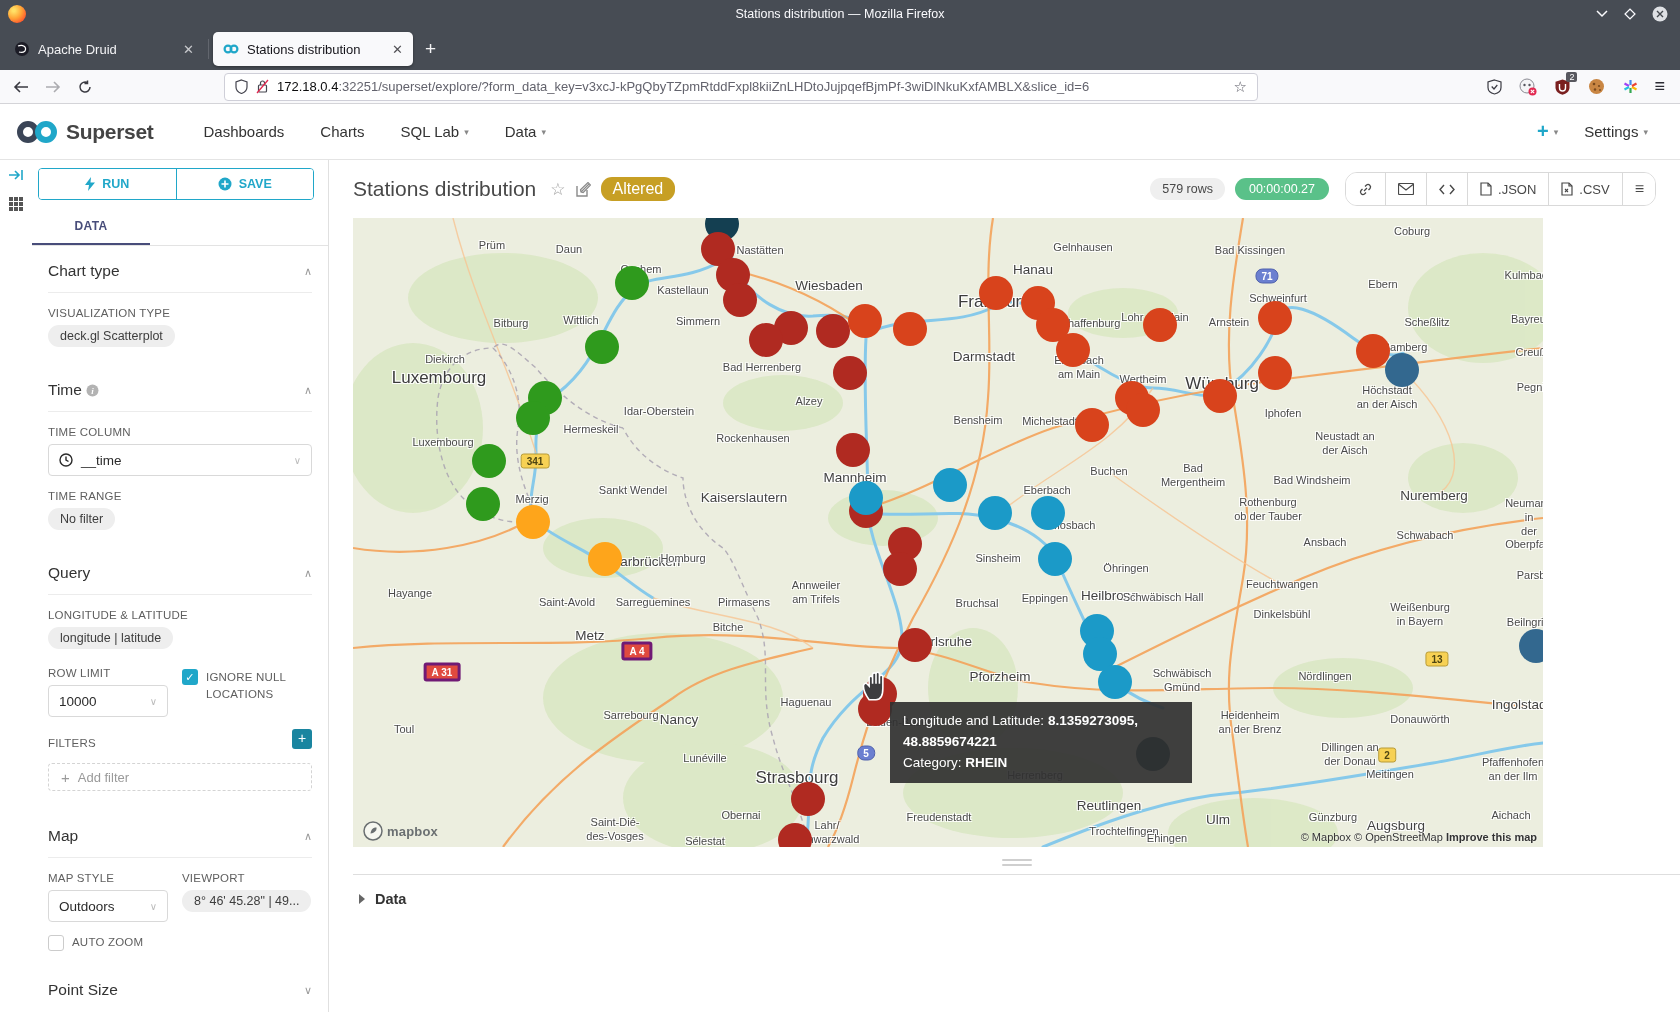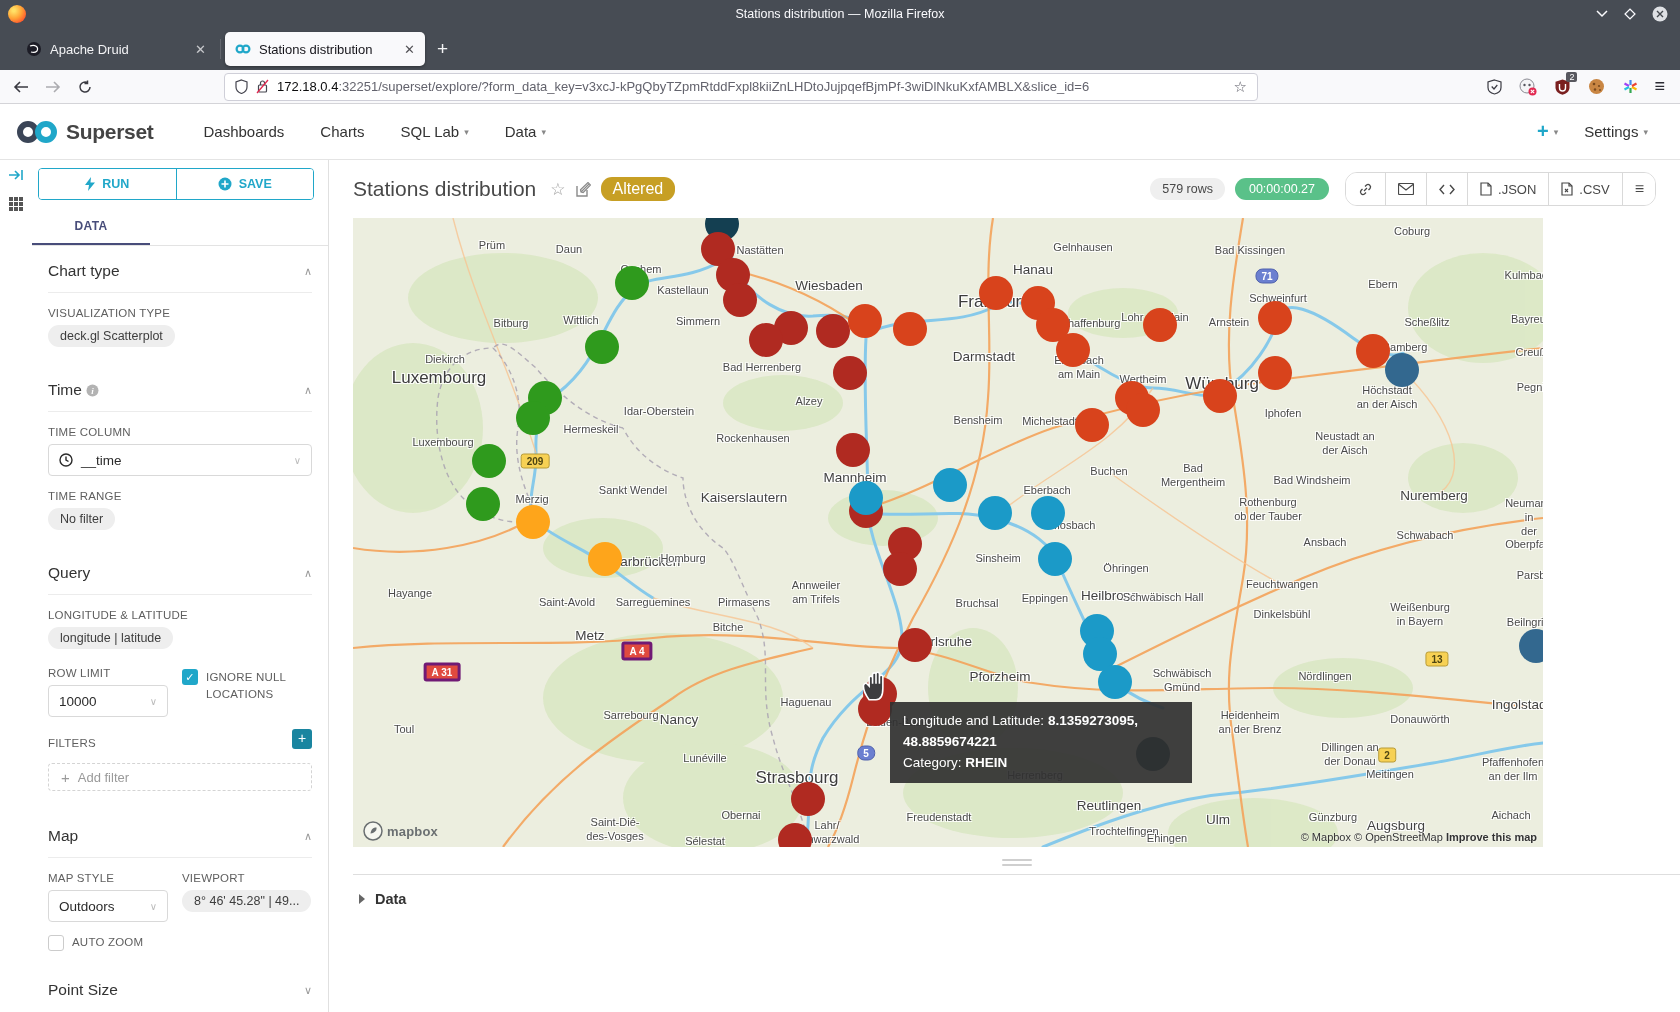--- a/index.html
+++ b/index.html
@@ -3,21 +3,21 @@
 <meta charset="utf-8">
 <style>
   * { margin:0; padding:0; box-sizing:border-box; }
   html,body { width:1680px; height:1012px; overflow:hidden; font-family:"Liberation Sans",sans-serif; background:#fff; }
   
   .titlebar { height:28px; background:#474c54; display:flex; align-items:center; color:#fbfbfe; font-size:12.5px; position:relative; }
   .ff-logo { width:18px; height:18px; border-radius:50%; margin-left:8px; background:radial-gradient(circle at 32% 30%, #ffe066 8%, #ffa436 45%, #ff5f2e 75%, #e3336b 100%); }
   .win-title { position:absolute; left:0; right:0; text-align:center; pointer-events:none; }
   .win-controls { margin-left:auto; display:flex; align-items:center; gap:16px; padding-right:12px; z-index:2; }
   .win-controls svg { display:block; }
-  .tabstrip { height:42px; background:#474c54; display:flex; align-items:center; padding:0 16px; }
+  .tabstrip { height:42px; background:#474c54; display:flex; align-items:center; padding:0 4px; }
   .btab { height:34px; display:flex; align-items:center; gap:8px; padding:0 10px; width:200px; border-radius:5px; color:#f3f3f5; font-size:13px; }
   .btab.active { background:#f9f9fb; color:#15141a; box-shadow:0 1px 3px rgba(0,0,0,.35); }
   .btab .tab-close { margin-left:auto; font-size:13px; opacity:.75; }
   .tab-sep { width:1px; height:20px; background:#62666e; margin:0 4px; }
   .favicon { width:16px; height:16px; flex:0 0 16px; }
   .newtab-btn { color:#f3f3f5; font-size:19px; padding:0 12px; }
   .tab-label { white-space:nowrap; overflow:hidden; text-overflow:ellipsis; }
   .toolbar { height:34px; background:#f9f9fb; border-bottom:1px solid #d4d4d8; display:flex; align-items:center; padding:0 8px; gap:6px; }
   .navbtn { width:26px; height:26px; display:flex; align-items:center; justify-content:center; border-radius:4px; color:#3a3a42; }
   .navbtn.dis { opacity:.4; }
@@ -614,21 +614,21 @@
           <div class="mlabel" style="left: 1034px; top: 180px;">Höchstadt
 an der Aisch</div>
           <div class="mlabel" style="left: 1059px; top: 14px;">Coburg</div>
           <div class="mlabel" style="left: 730px; top: 30px;">Gelnhausen</div>
           <div class="mlabel md" style="left: 680px; top: 52px;">Hanau</div>
           <div class="mlabel lg" style="left: 639px; top: 84px;">Frankfurt</div>
           <div class="mlabel" style="left: 1176px; top: 58px;">Kulmbach</div>
           <div class="mlabel" style="left: 1180px; top: 102px;">Bayreuth</div>
           <div class="mlabel" style="left: 1184px; top: 135px;">Creußen</div>
           <div class="mlabel" style="left: 1182px; top: 170px;">Pegnitz</div>
-          <div class="shield y" style="left: 182px; top: 243px;">209</div>
+          <div class="shield y" style="left: 182px; top: 243px;">341</div>
           <div class="shield b" style="left: 914px; top: 58px;">71</div>
           <div class="shield b" style="left: 513px; top: 535px;">5</div>
           <div class="shield y" style="left: 1084px; top: 441px;">13</div>
           <div class="shield y" style="left: 1034px; top: 537px;">2</div>
           <div class="shield r" style="left: 89px; top: 454px;">A 31</div>
           <div class="shield r" style="left: 284px; top: 433px;">A 4</div>
           <div class="dot" style="width: 34px; height: 34px; left: 369px; top: 6px; background: rgb(20, 63, 81);"></div>
           <div class="dot" style="width: 34px; height: 34px; left: 365px; top: 31px; background: rgb(176, 42, 33);"></div>
           <div class="dot" style="width: 34px; height: 34px; left: 380px; top: 57px; background: rgb(176, 42, 33);"></div>
           <div class="dot" style="width: 34px; height: 34px; left: 387px; top: 82px; background: rgb(176, 42, 33);"></div>

